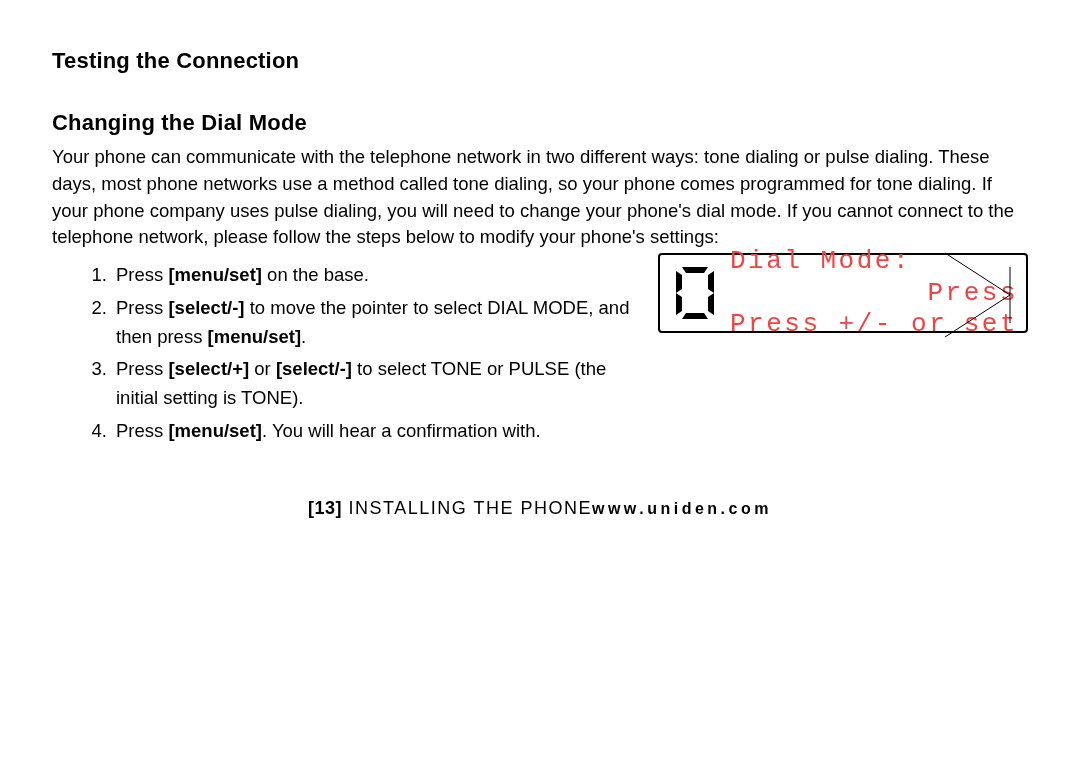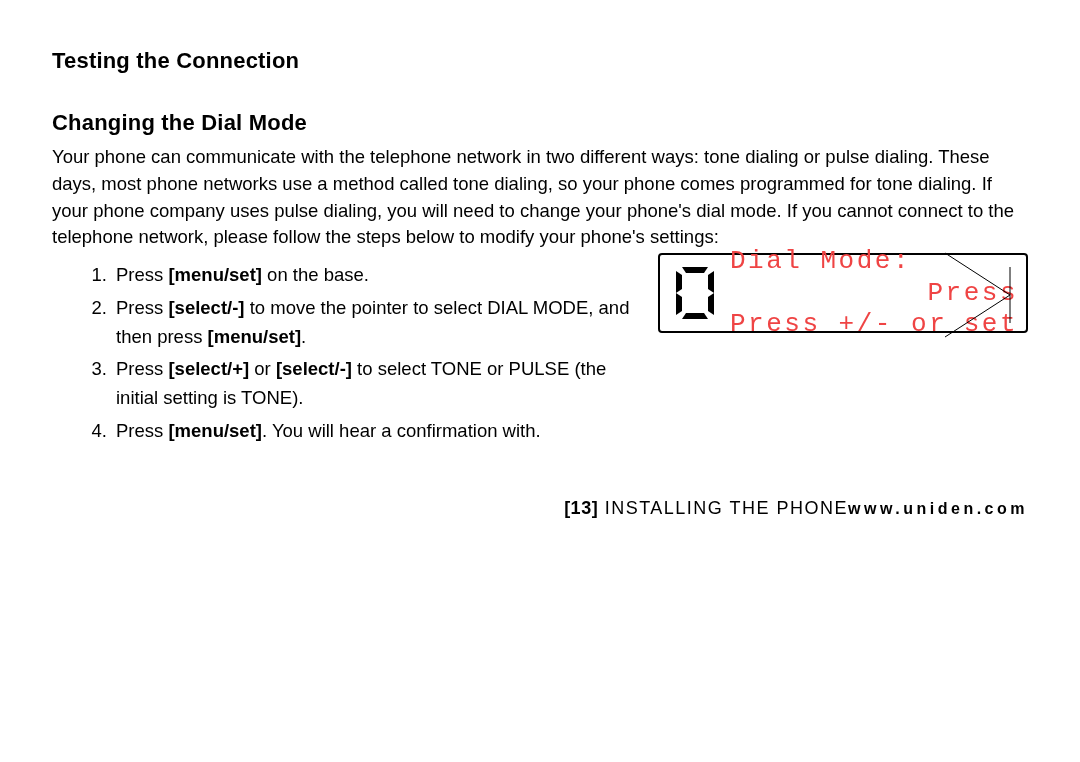--- a/index.html
+++ b/index.html
@@ -102,21 +102,21 @@
     right: -8px;
     top: -8px;
     pointer-events: none;
   }
   .footer {
     position: absolute;
     left: 52px;
     right: 52px;
     bottom: 28px;
     display: flex;
-    justify-content: flex-end;
+    justify-content: center;
     align-items: baseline;
   }
   .footer-left {
     font-size: 18px;
     letter-spacing: 1.5px;
   }
   .footer-left .pg { font-weight: bold; letter-spacing: 0.5px; }
   .footer-left .chap { font-weight: normal; }
   .footer-right {
     font-size: 16px;

